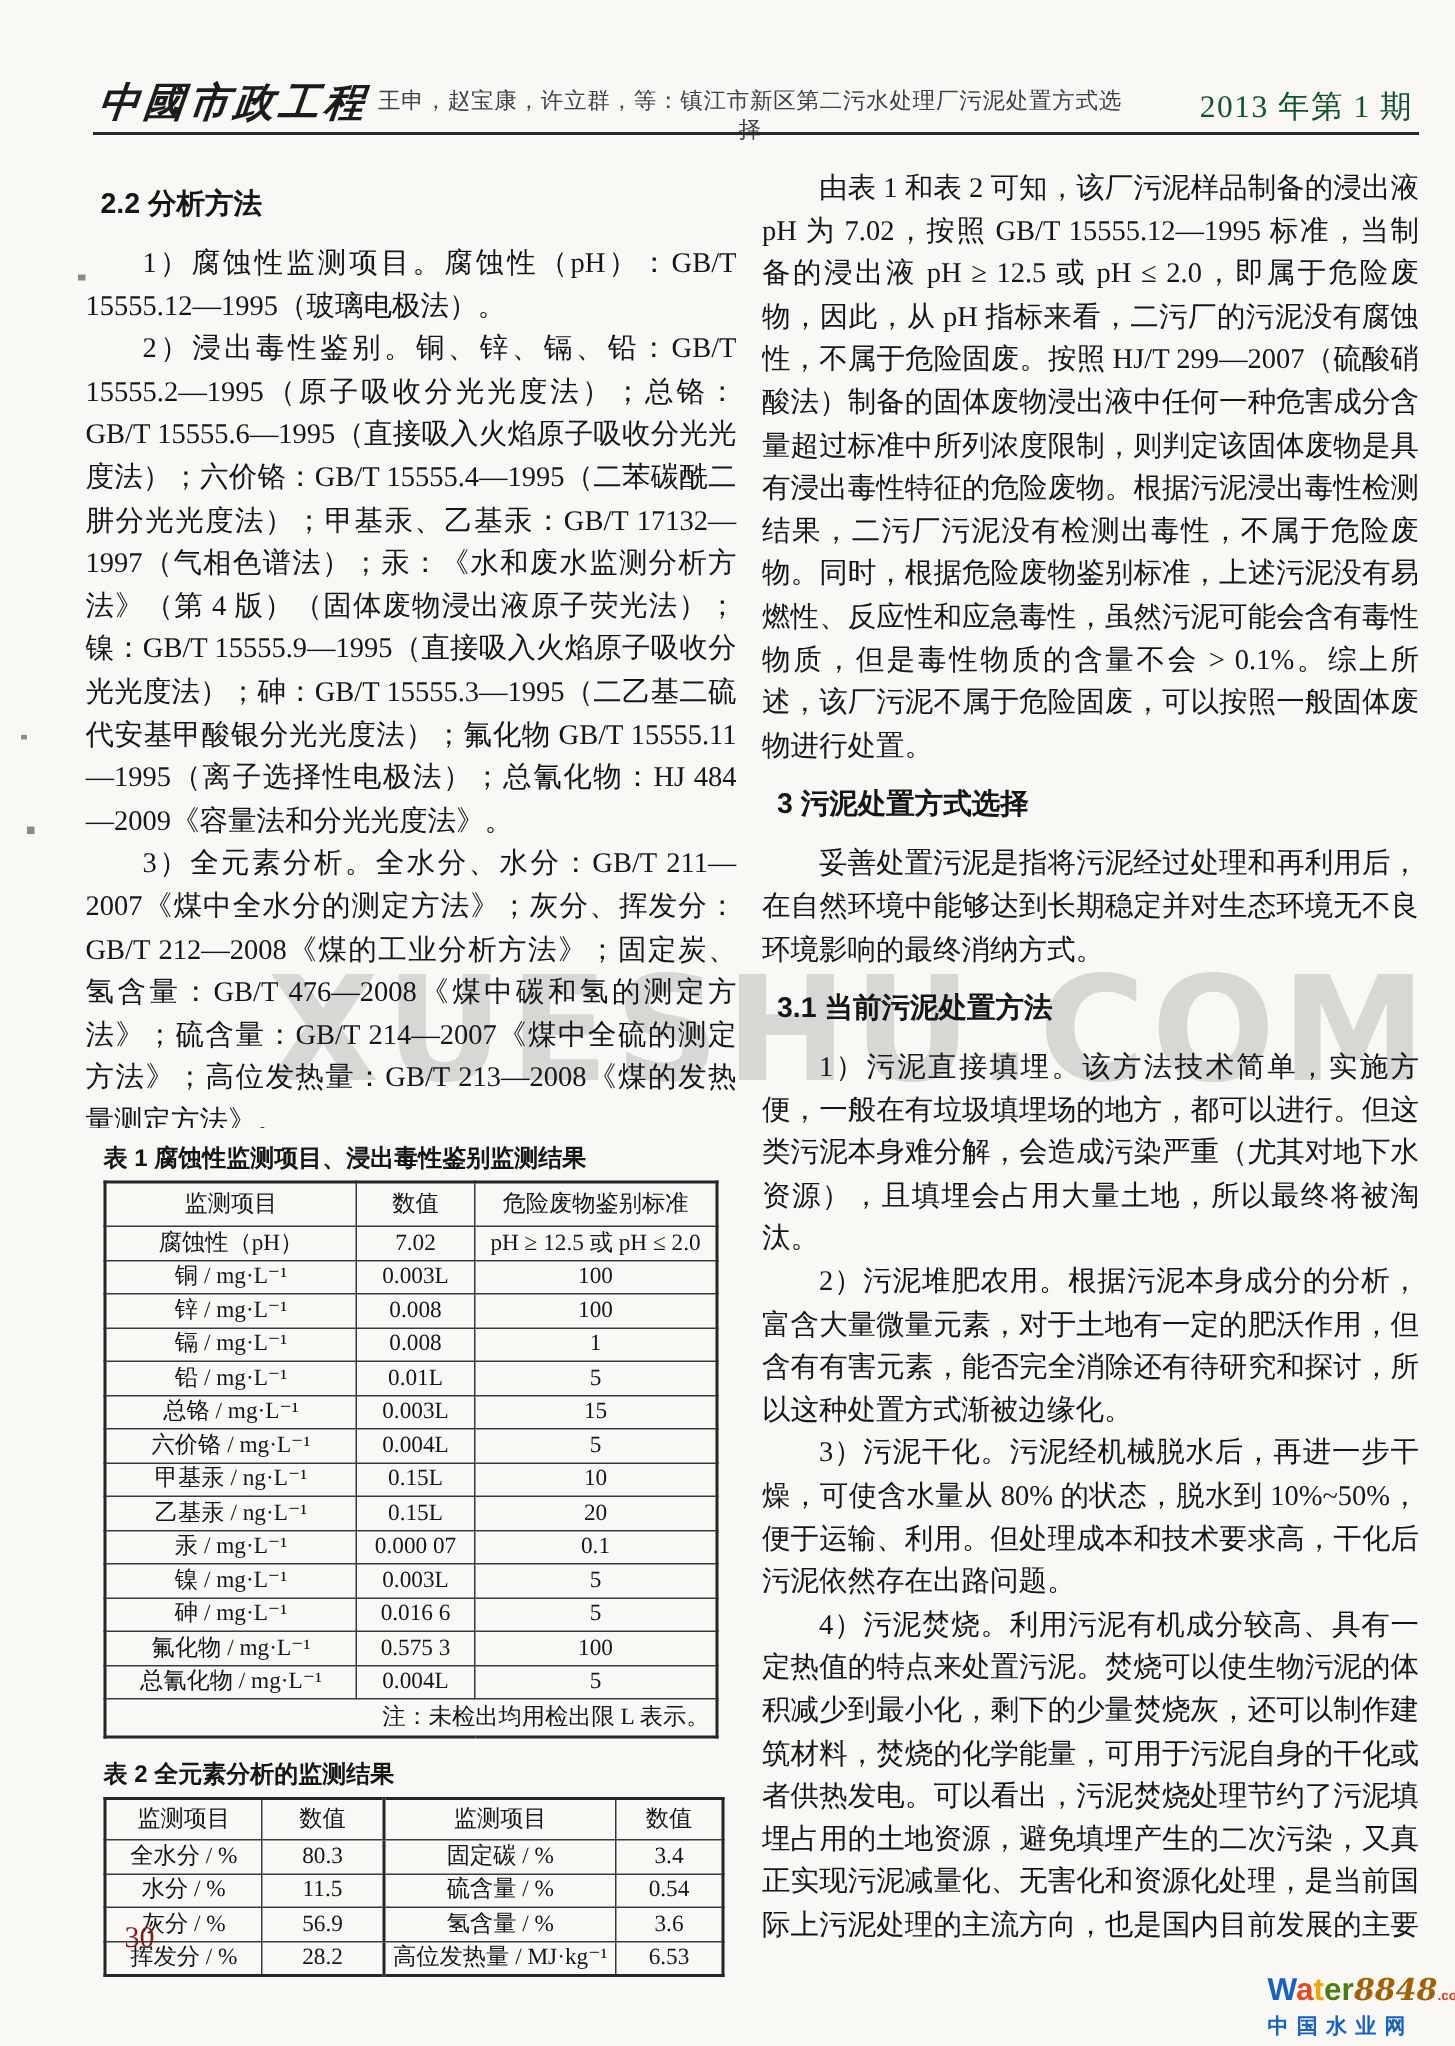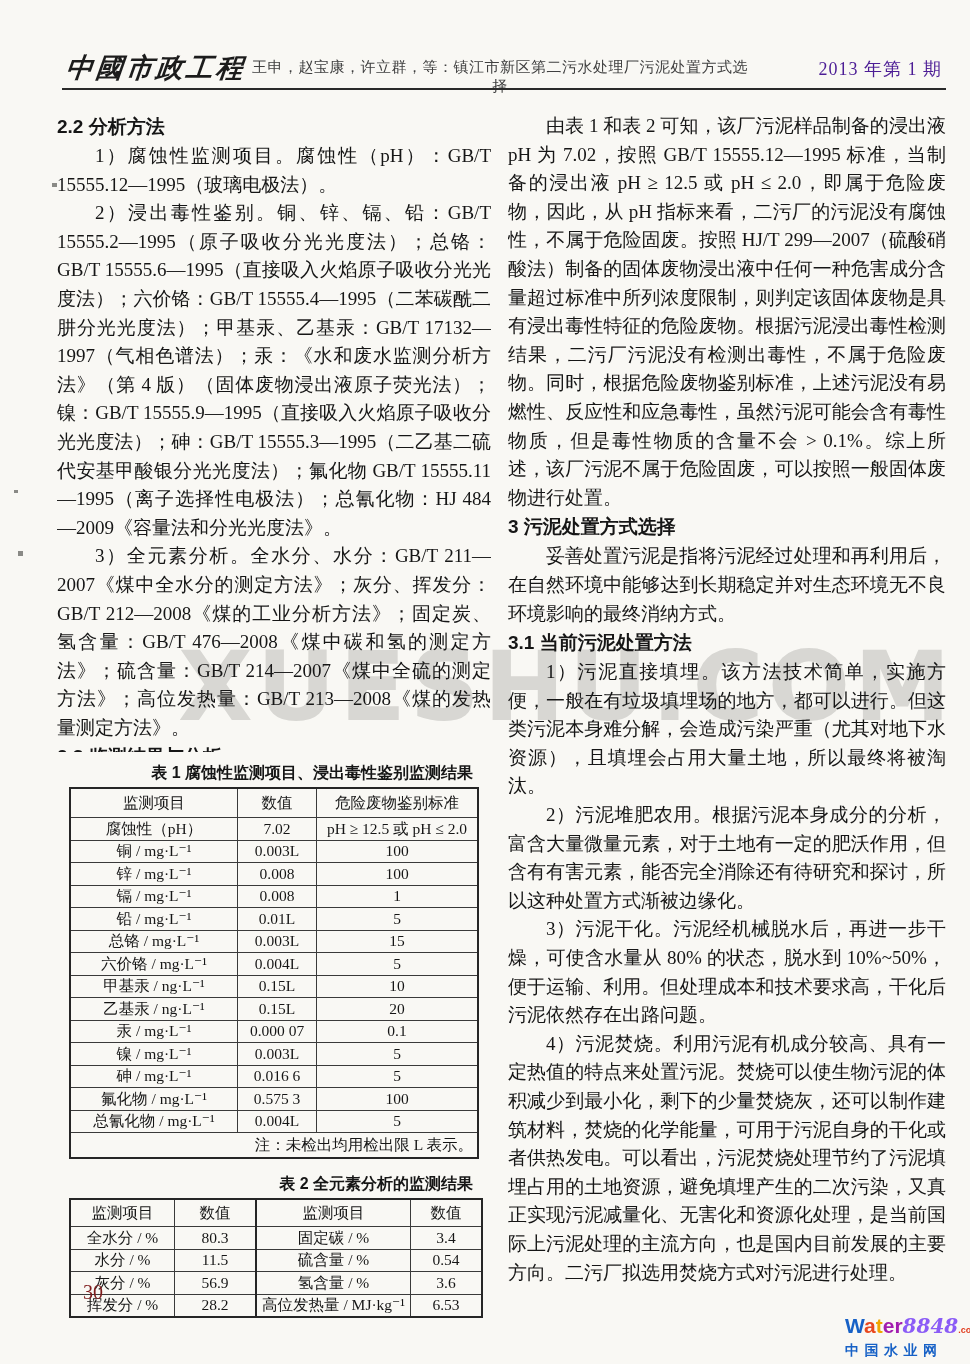--- a/index.html
+++ b/index.html
@@ -21,21 +21,21 @@
     transform:skewX(-6deg);
     letter-spacing:3px;color:#1c1c1c;
     font-family:"DejaVu Serif",serif;
   }
   .running-title{
     position:absolute;left:250px;top:14px;width:500px;
     text-align:center;font-size:15px;letter-spacing:0.5px;color:#404040;
   }
   .issue{
     position:absolute;right:28px;top:13px;
-    font-size:18px;letter-spacing:1px;color:#4c1d95;
+    font-size:21px;letter-spacing:1px;color:#14532d;
   }
   .header-rule{
     position:absolute;left:62px;top:44px;width:884px;height:2px;
     background:#2a2a2a;
   }
 
   
   .watermark{
     position:absolute;left:178px;top:630px;width:800px;
     font-family:"DejaVu Sans","Liberation Sans",sans-serif;
@@ -44,31 +44,31 @@
     z-index:0;user-select:none;
   }
 
   
   .col{position:absolute;top:112px;font-size:19px;line-height:28.6px;
        text-align:justify;z-index:1;}
   .col-left{left:57px;width:434px;}
   .col-right{left:508px;width:438px;height:1190px;overflow:hidden;}
   .para{margin:0;text-indent:2em;}
   .h-sec{
-    margin:0;font-size:19px;line-height:30px;font-weight:bold;
+    margin:10px;font-size:19px;line-height:30px;font-weight:bold;
     font-family:"Liberation Sans","DejaVu Sans",sans-serif;
     text-align:left;
   }
   .left-text{height:640px;overflow:hidden;}
 
   
   .tbl-title{
     font-family:"Liberation Sans","DejaVu Sans",sans-serif;
     font-weight:bold;font-size:16px;line-height:22px;
-    text-align:right;margin:0 0 3px 12px;width:404px;
+    text-align:left;margin:0 0 3px 12px;width:404px;
   }
   table.datatable{
     border-collapse:collapse;margin-left:12px;
     font-size:15.5px;line-height:18px;
     border:2px solid #262626;
     background:transparent;
   }
   table.datatable th, table.datatable td{
     border:1px solid #3a3a3a;
     padding:1px 4px;text-align:center;
@@ -98,24 +98,24 @@
   }
   .site-logo{
     position:absolute;left:845px;top:1316px;width:122px;
     font-family:"Liberation Sans","DejaVu Sans",sans-serif;
     z-index:2;line-height:20px;white-space:nowrap;
   }
   .site-logo .word{font-weight:bold;font-size:21px;}
   .site-logo .lw{color:#1761c6;}
   .site-logo .la{color:#e8481f;}
   .site-logo .lt{color:#f0a500;}
-  .site-logo .ler{color:#a21caf;}
+  .site-logo .ler{color:#4d7c0f;}
   .site-logo .num{
     font-family:"DejaVu Serif",serif;font-style:italic;font-weight:bold;
-    font-size:20px;color:#8b5cf6;
+    font-size:20px;color:#a16207;
   }
   .site-logo .dotcom{font-size:9px;color:#e03c1e;font-weight:bold;}
   .site-logo .subtitle{
     display:block;font-size:14px;font-weight:bold;color:#1761c6;
     letter-spacing:5.5px;margin-top:0px;
   }
 
   
   .speck{position:absolute;background:#8a8a86;z-index:0;}
   .sp1{left:52px;top:183px;width:5px;height:4px;}

